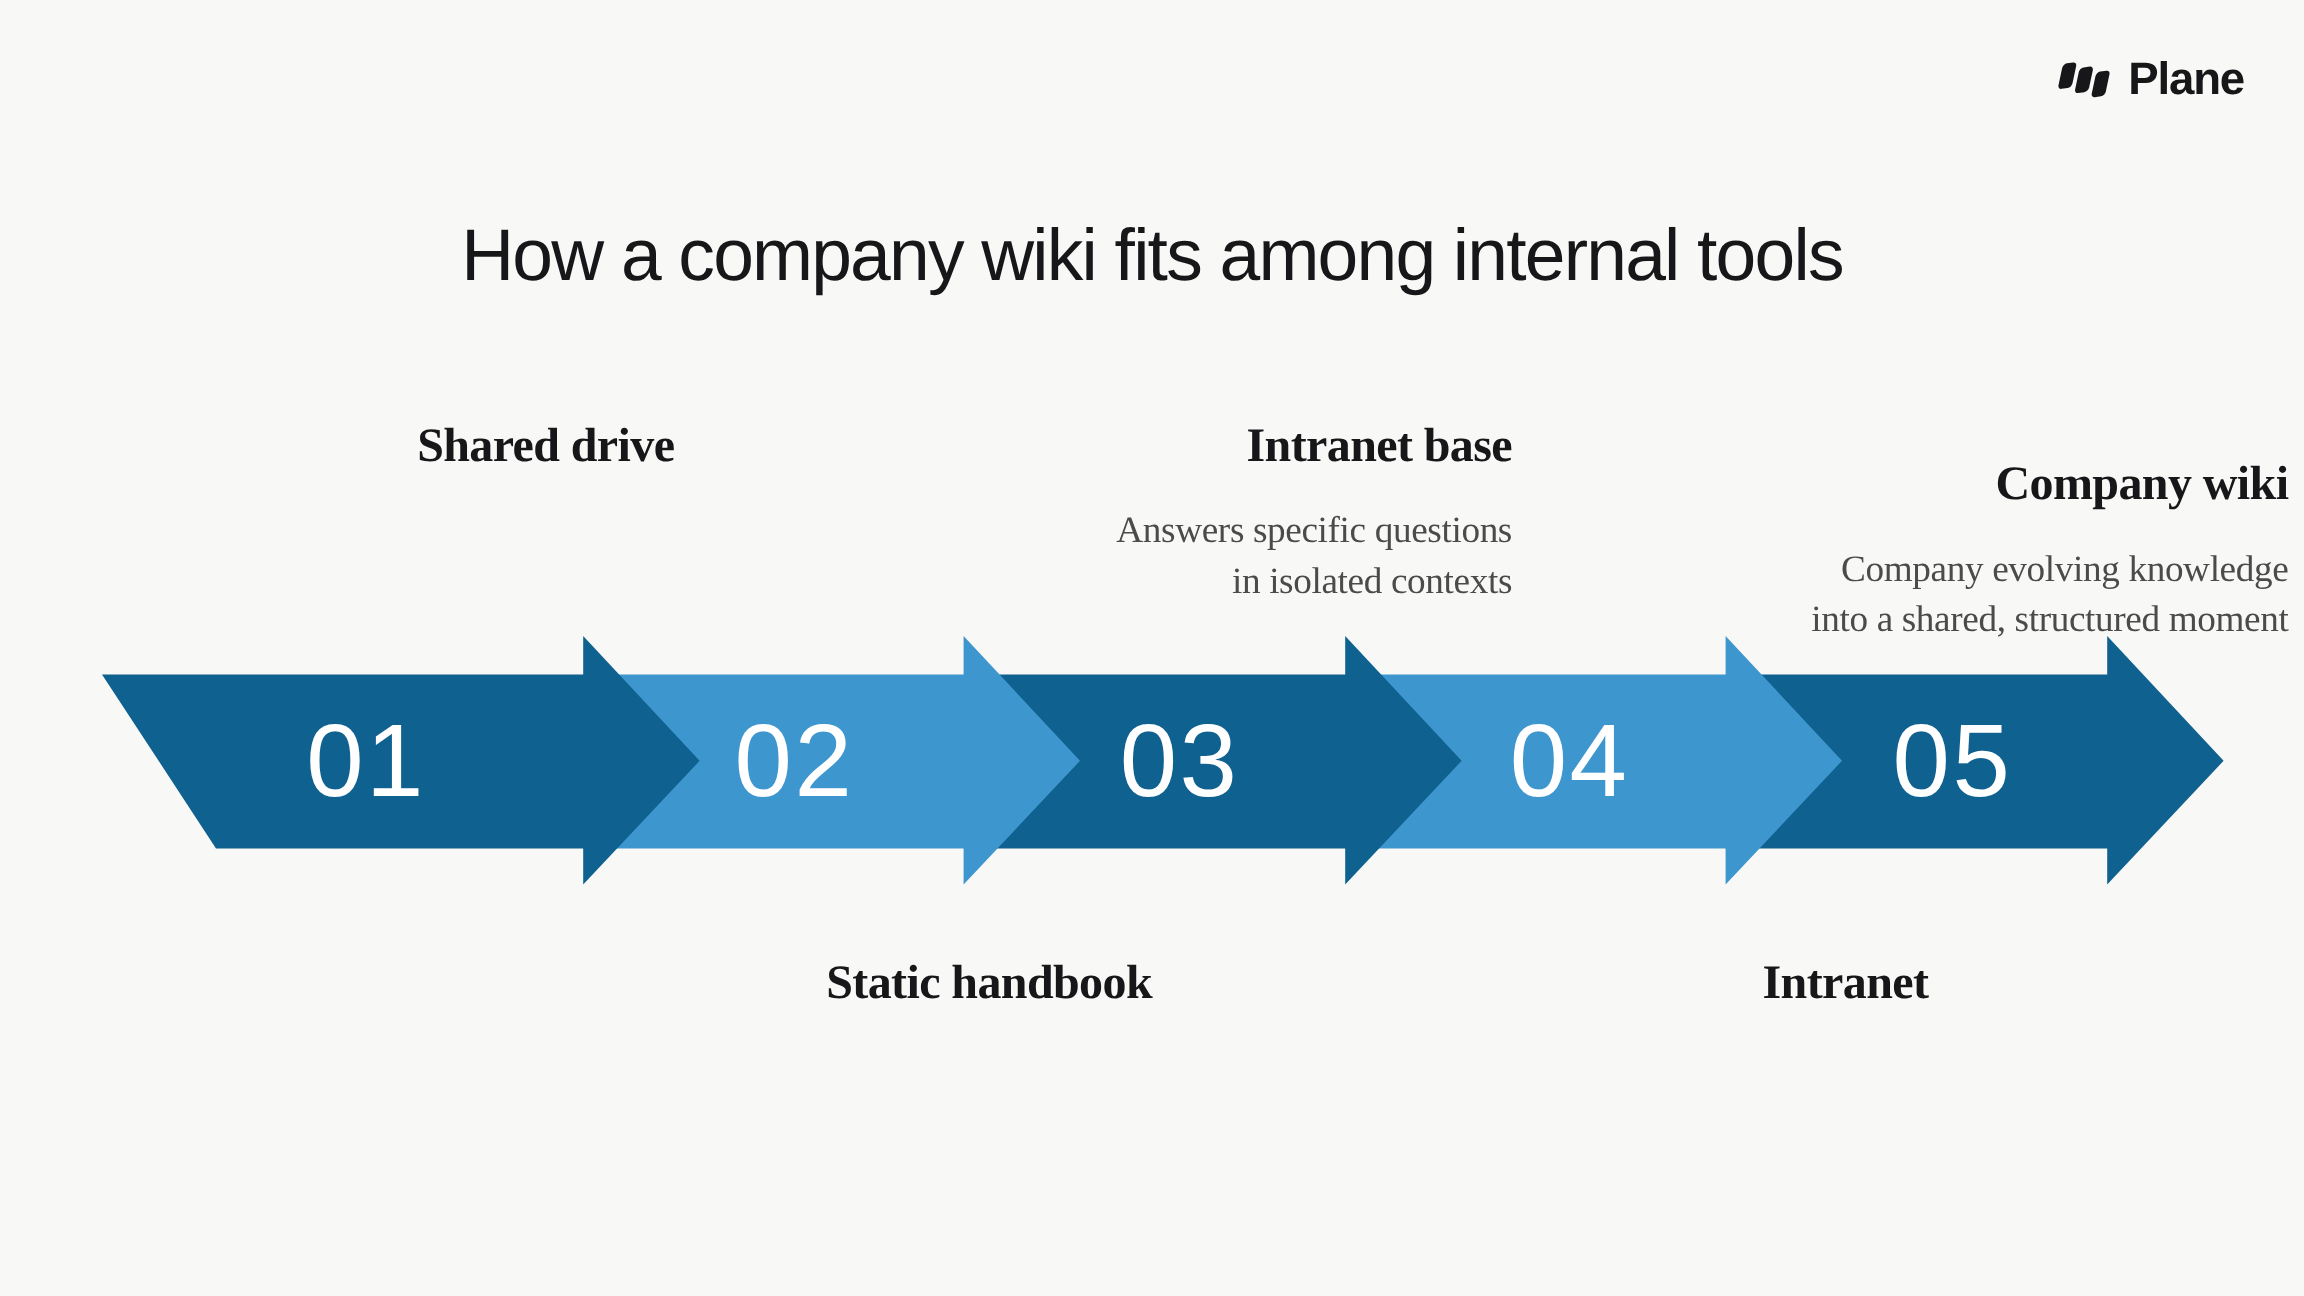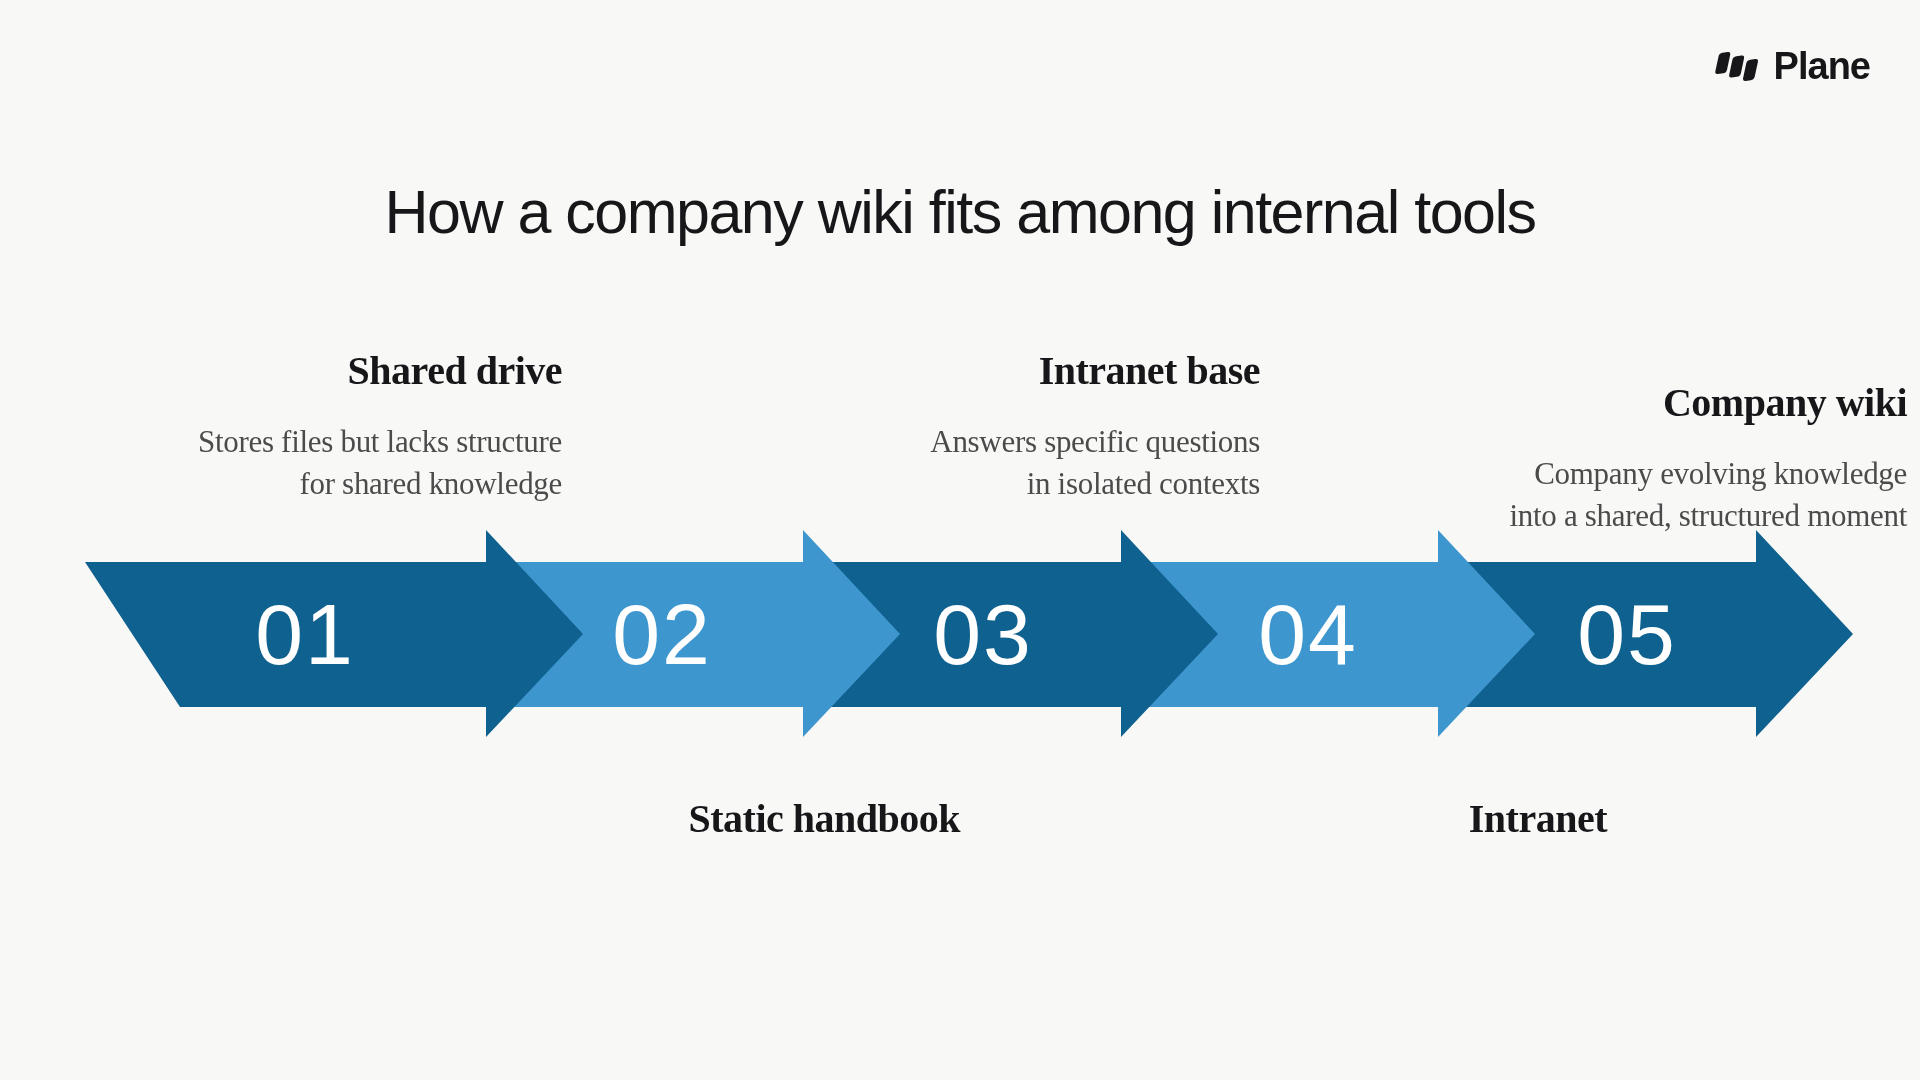--- a/index.html
+++ b/index.html
@@ -97,21 +97,20 @@
         <rect class="logo-mark-shape" x="0" y="0" width="16" height="26" rx="5" transform="translate(44,13) rotate(-8) skewX(-20)"></rect>
       </g>
     </svg>
     <span class="logo-word">Plane</span>
   </div>
 
   <h1 class="page-title">How a company wiki fits among internal tools</h1>
 
   <div class="label-group above" style="left: 2px;">
     <h2 class="step-title">Shared drive</h2>
-    <p class="step-desc"><span>Stores files but lacks structure</span><br><span>for shared knowledge</span></p>
   </div>
 
   <div class="label-group above" style="left: 700px;">
     <h2 class="step-title">Intranet base</h2>
     <p class="step-desc"><span>Answers specific questions</span><br><span>in isolated contexts</span></p>
   </div>
 
   <div class="label-group above" style="left: 1347px; margin-top: 32px;">
     <h2 class="step-title">Company wiki</h2>
     <p class="step-desc"><span>Company evolving knowledge</span><br><span>into a shared, structured moment</span></p>

